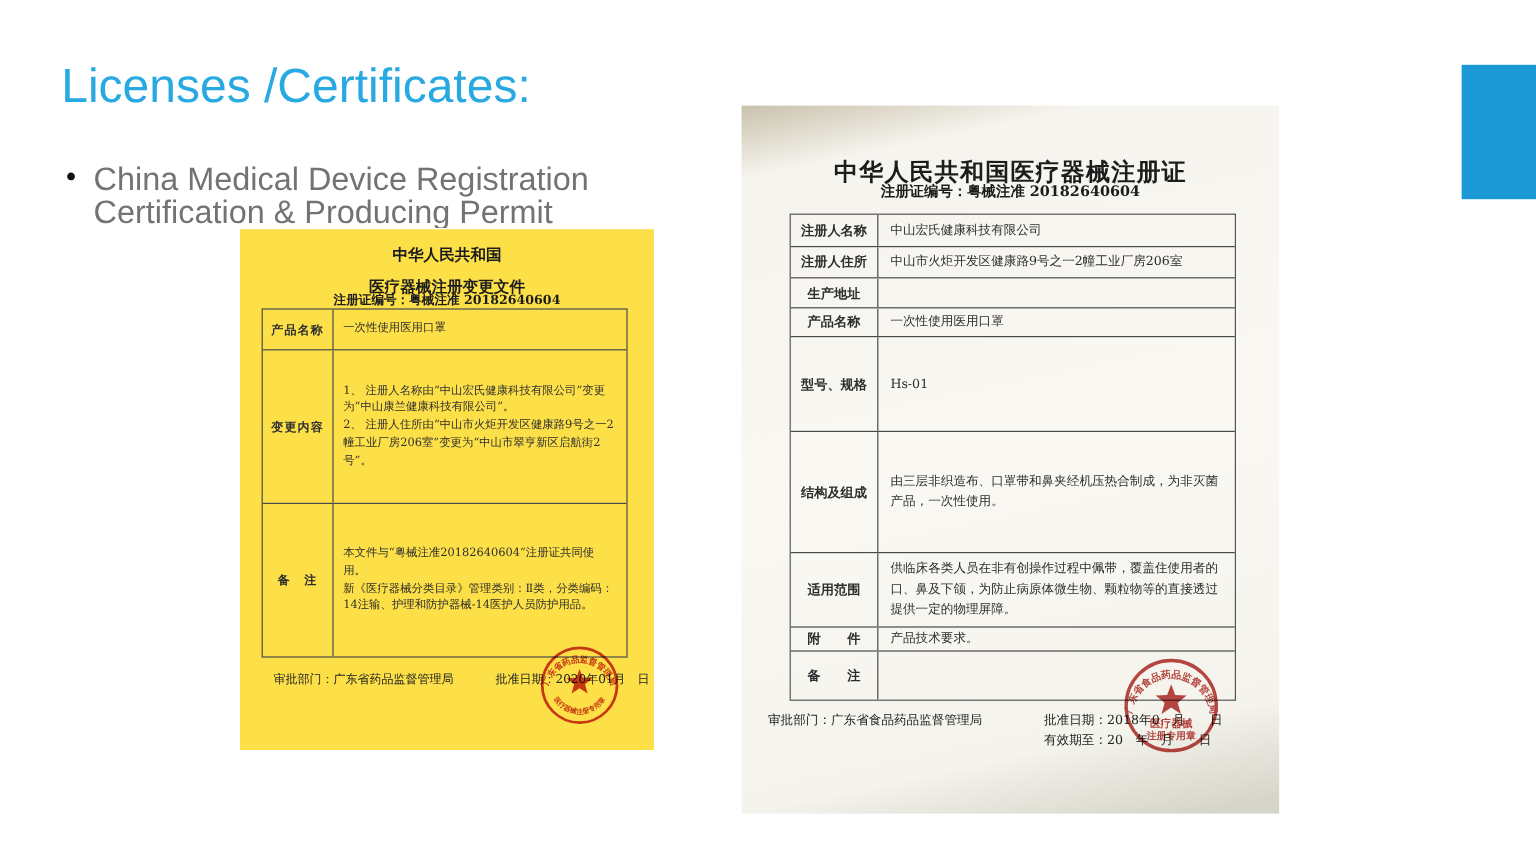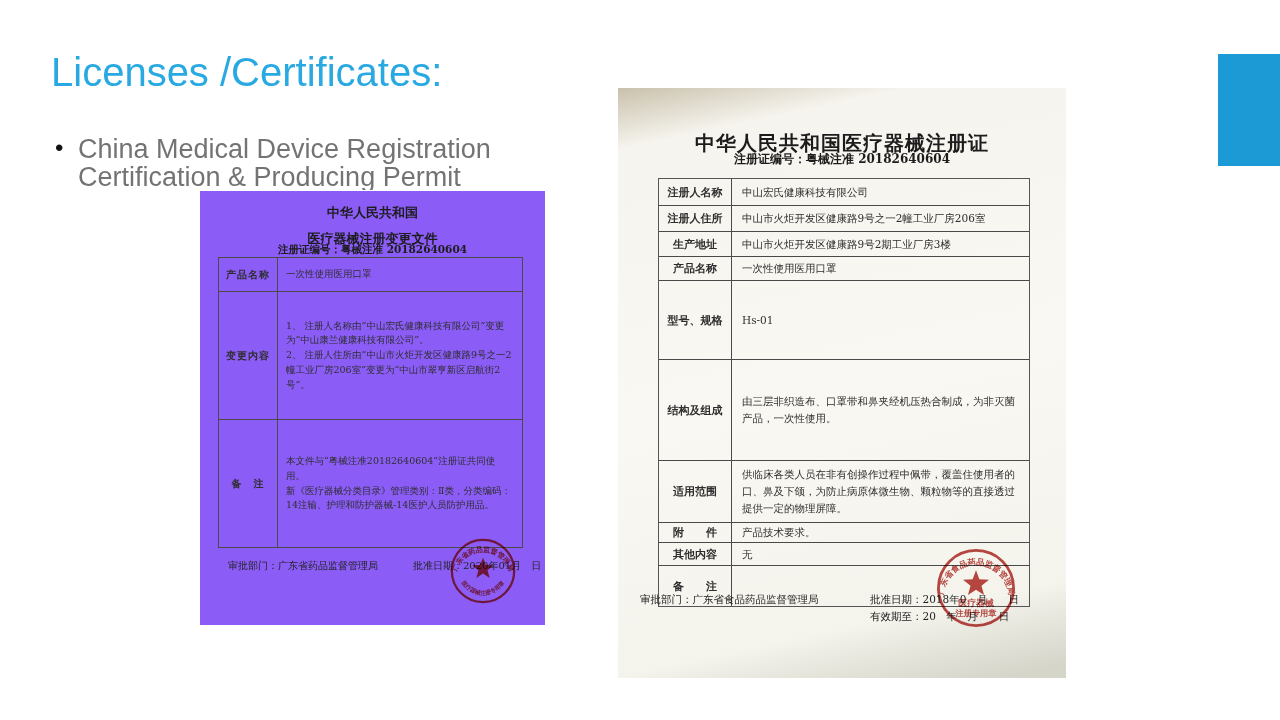--- a/index.html
+++ b/index.html
@@ -14,21 +14,21 @@
     left:51px; top:50px; font-size:40px; letter-spacing:0px;
     color:#29A9E2; font-weight:400; z-index:1;
   }
   .corner-rect{ left:1218px; top:54px; width:62px; height:112px; background:#1C9AD6; z-index:1; }
   .bullet-block{ left:55px; top:134px; width:570px; height:56px; overflow:hidden; z-index:1; }
   .bullet-line{ position:absolute; left:23px; font-size:27px; color:#737373; white-space:nowrap; }
   .bullet-marker{ position:absolute; left:0px; top:0px; font-size:24px; color:#111; }
   .bl1{ top:0px; } .bl2{ top:28px; }
 
   
-  .cert{ background:#8b5cf6; z-index:2; color:#2e2e2e; font-family:"DejaVu Serif", serif; }
+  .cert{ background:#fde047; z-index:2; color:#2e2e2e; font-family:"DejaVu Serif", serif; }
   .cert-title{ width:100%; text-align:center; font-weight:bold; color:#1c1c1c; }
   .trow{ display:flex; border-bottom:1px solid #4a4a4a; overflow:hidden; }
   .trow:last-child{ border-bottom:none; }
   .tlabel{
     display:flex; align-items:center; justify-content:center; text-align:center;
     border-right:1px solid #4a4a4a; font-weight:bold; flex-shrink:0; white-space:pre;
   }
   .tvalue{ display:flex; align-items:center; white-space:pre-line; }
   .cfooter{ position:absolute; white-space:nowrap; }
 
@@ -123,45 +123,40 @@
       <div class="trow" style="height:26px">
         <div class="tlabel">注册人名称</div>
         <div class="tvalue">中山宏氏健康科技有限公司</div>
       </div>
       <div class="trow" style="height:25px">
         <div class="tlabel">注册人住所</div>
         <div class="tvalue">中山市火炬开发区健康路9号之一2幢工业厂房206室</div>
       </div>
       <div class="trow" style="height:24px">
         <div class="tlabel">生产地址</div>
-        <div class="tvalue">中山市火炬开发区健康路9号2期工业厂房3楼</div>
       </div>
       <div class="trow" style="height:23px">
         <div class="tlabel">产品名称</div>
         <div class="tvalue">一次性使用医用口罩</div>
       </div>
       <div class="trow" style="height:78px">
         <div class="tlabel">型号、规格</div>
         <div class="tvalue">Hs-01</div>
       </div>
       <div class="trow" style="height:100px">
         <div class="tlabel">结构及组成</div>
         <div class="tvalue">由三层非织造布、口罩带和鼻夹经机压热合制成，为非灭菌产品，一次性使用。</div>
       </div>
       <div class="trow" style="height:61px">
         <div class="tlabel">适用范围</div>
         <div class="tvalue">供临床各类人员在非有创操作过程中佩带，覆盖住使用者的口、鼻及下颌，为防止病原体微生物、颗粒物等的直接透过提供一定的物理屏障。</div>
       </div>
       <div class="trow" style="height:19px">
         <div class="tlabel">附　　件</div>
         <div class="tvalue">产品技术要求。</div>
-      </div>
-      <div class="trow" style="height:22px">
-        <div class="tlabel">其他内容</div>
-        <div class="tvalue">无</div>
       </div>
       <div class="trow" style="height:40px">
         <div class="tlabel">备　　注</div>
         <div class="tvalue"></div>
       </div>
     </div>
 
     <div class="cfooter rc-f" style="left:22px; top:505px;"><span>审批部门：</span><span>广东省食品药品监督管理局</span></div>
     <div class="cfooter rc-f" style="left:252px; top:505px;"><span>批准日期：</span><span>2018年0　月　　日</span></div>
     <div class="cfooter rc-f" style="left:252px; top:522px;"><span>有效期至：</span><span>20　年　月　　日</span></div>

